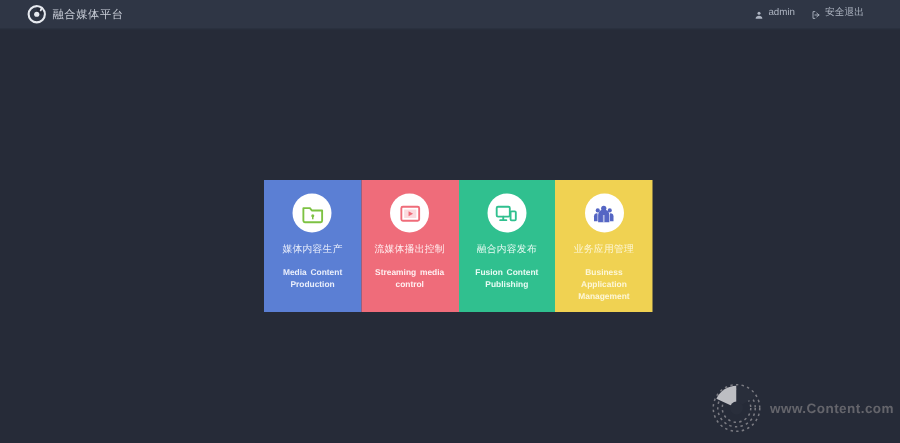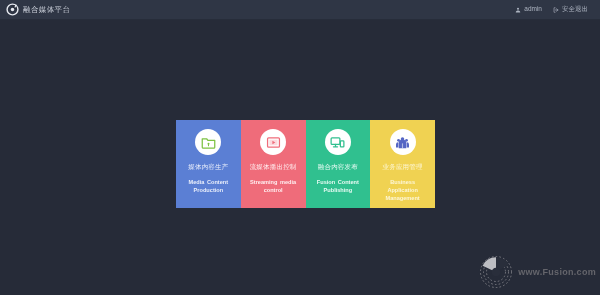--- a/index.html
+++ b/index.html
@@ -9,21 +9,21 @@
     font-family: "Liberation Sans", "DejaVu Sans", sans-serif;
   }
   body { background: #262b38; position: relative; }
 
   
   #app-header {
     position: absolute; top: 0; left: 0;
     width: 600px; height: 20px;
     background: #2f3645;
     display: flex; align-items: center;
-    padding: 0 6px;
+    padding: 0 18px;
     border-bottom: 1px solid #272d3a;
   }
   #brand { display: flex; align-items: center; gap: 4px; }
   #brand-logo {
     width: 13px; height: 13px; flex: 0 0 13px;
     position: relative;
   }
   #brand-logo svg { display: block; }
   #brand-title {
     font-size: 7.5px; color: #c9ced8; letter-spacing: .4px;
@@ -215,17 +215,17 @@
           <circle cx="18" cy="17" r="15.5" stroke-dasharray="1.6 2.2"></circle>
           <circle cx="18" cy="17" r="12.5" stroke-dasharray="1.6 2.2"></circle>
           <circle cx="18" cy="17" r="9.5" stroke-dasharray="1.6 2.2"></circle>
         </g>
         <path d="M18 17 L18 2.2 A14.8 14.8 0 0 0 4.6 10.8 Z" fill="#d8d8dc"></path>
         <path d="M18 17 L30.6 9.2 A14.8 14.8 0 0 0 18 2.2 Z" fill="#2a2f3c"></path>
         <circle cx="18" cy="17" r="4.3" fill="#2a2f3c"></circle>
       </svg>
     </span>
     <span id="watermark-text">
-      <span id="watermark-url">www.Fusion.com</span>
+      <span id="watermark-url">www.Content.com</span>
     </span>
   </div>
 
 </div>
 
 </body></html>

